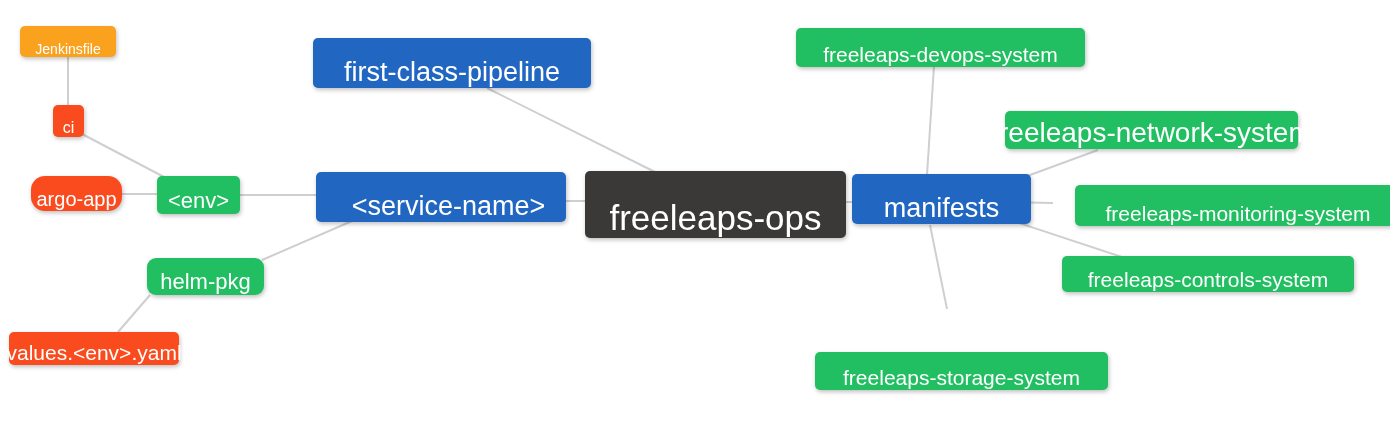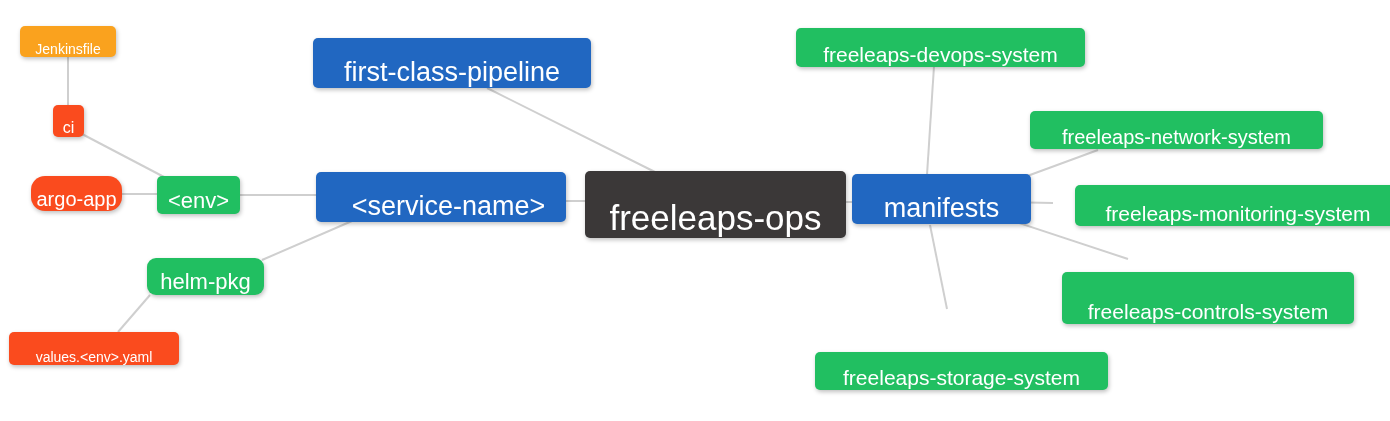--- a/index.html
+++ b/index.html
@@ -36,29 +36,29 @@
     box-sizing: border-box;
   }
   .node-label { pointer-events: none; }
 
   
   #n-jenkinsfile { left: 20px;   top: 26px;  width: 96px;  height: 31px; font-size: 14px; }
   #n-ci          { left: 53px;   top: 105px; width: 31px;  height: 32px; font-size: 16px; }
   #n-argo-app    { left: 31px;   top: 176px; width: 91px;  height: 35px; font-size: 20px; border-radius: 14px; }
   #n-env         { left: 157px;  top: 176px; width: 83px;  height: 38px; font-size: 22px; }
   #n-helm-pkg    { left: 147px;  top: 258px; width: 117px; height: 37px; font-size: 22px; }
-  #n-values      { left: 9px;    top: 332px; width: 170px; height: 33px; font-size: 14px; }
+  #n-values      { left: 9px;    top: 332px; width: 170px; height: 33px; font-size: 21px; }
   #n-fcp         { left: 313px;  top: 38px;  width: 278px; height: 50px; font-size: 27px; }
   #n-service     { left: 316px;  top: 172px; width: 250px; height: 50px; font-size: 27px; }
   #n-root        { left: 585px;  top: 171px; width: 261px; height: 67px; font-size: 35px; }
   #n-manifests   { left: 852px;  top: 174px; width: 179px; height: 50px; font-size: 27px; }
   #n-devops      { left: 796px;  top: 28px;  width: 289px; height: 39px; font-size: 21px; }
-  #n-network     { left: 1030px; top: 111px; width: 293px; height: 38px; font-size: 20px; }
+  #n-network     { left: 1005px; top: 111px; width: 293px; height: 38px; font-size: 28px; }
   #n-monitoring  { left: 1051px; top: 185px; width: 326px; height: 41px; font-size: 21px; margin-left: 24px; }
-  #n-controls    { left: 1062px; top: 272px; width: 292px; height: 52px; font-size: 21px; }
+  #n-controls    { left: 1062px; top: 256px; width: 292px; height: 36px; font-size: 21px; }
   #n-storage     { left: 815px;  top: 308px; width: 293px; height: 38px; font-size: 21px; }
 </style>
 </head>
 <body>
 
 <div id="canvas">
 
   <svg id="edge-layer" viewBox="0 0 1390 421">
     <line class="edge" x1="68" y1="57" x2="68" y2="106" stroke="#CFCFCF"></line>
     <line class="edge" x1="82" y1="134" x2="166" y2="178" stroke="#CFCFCF"></line>

